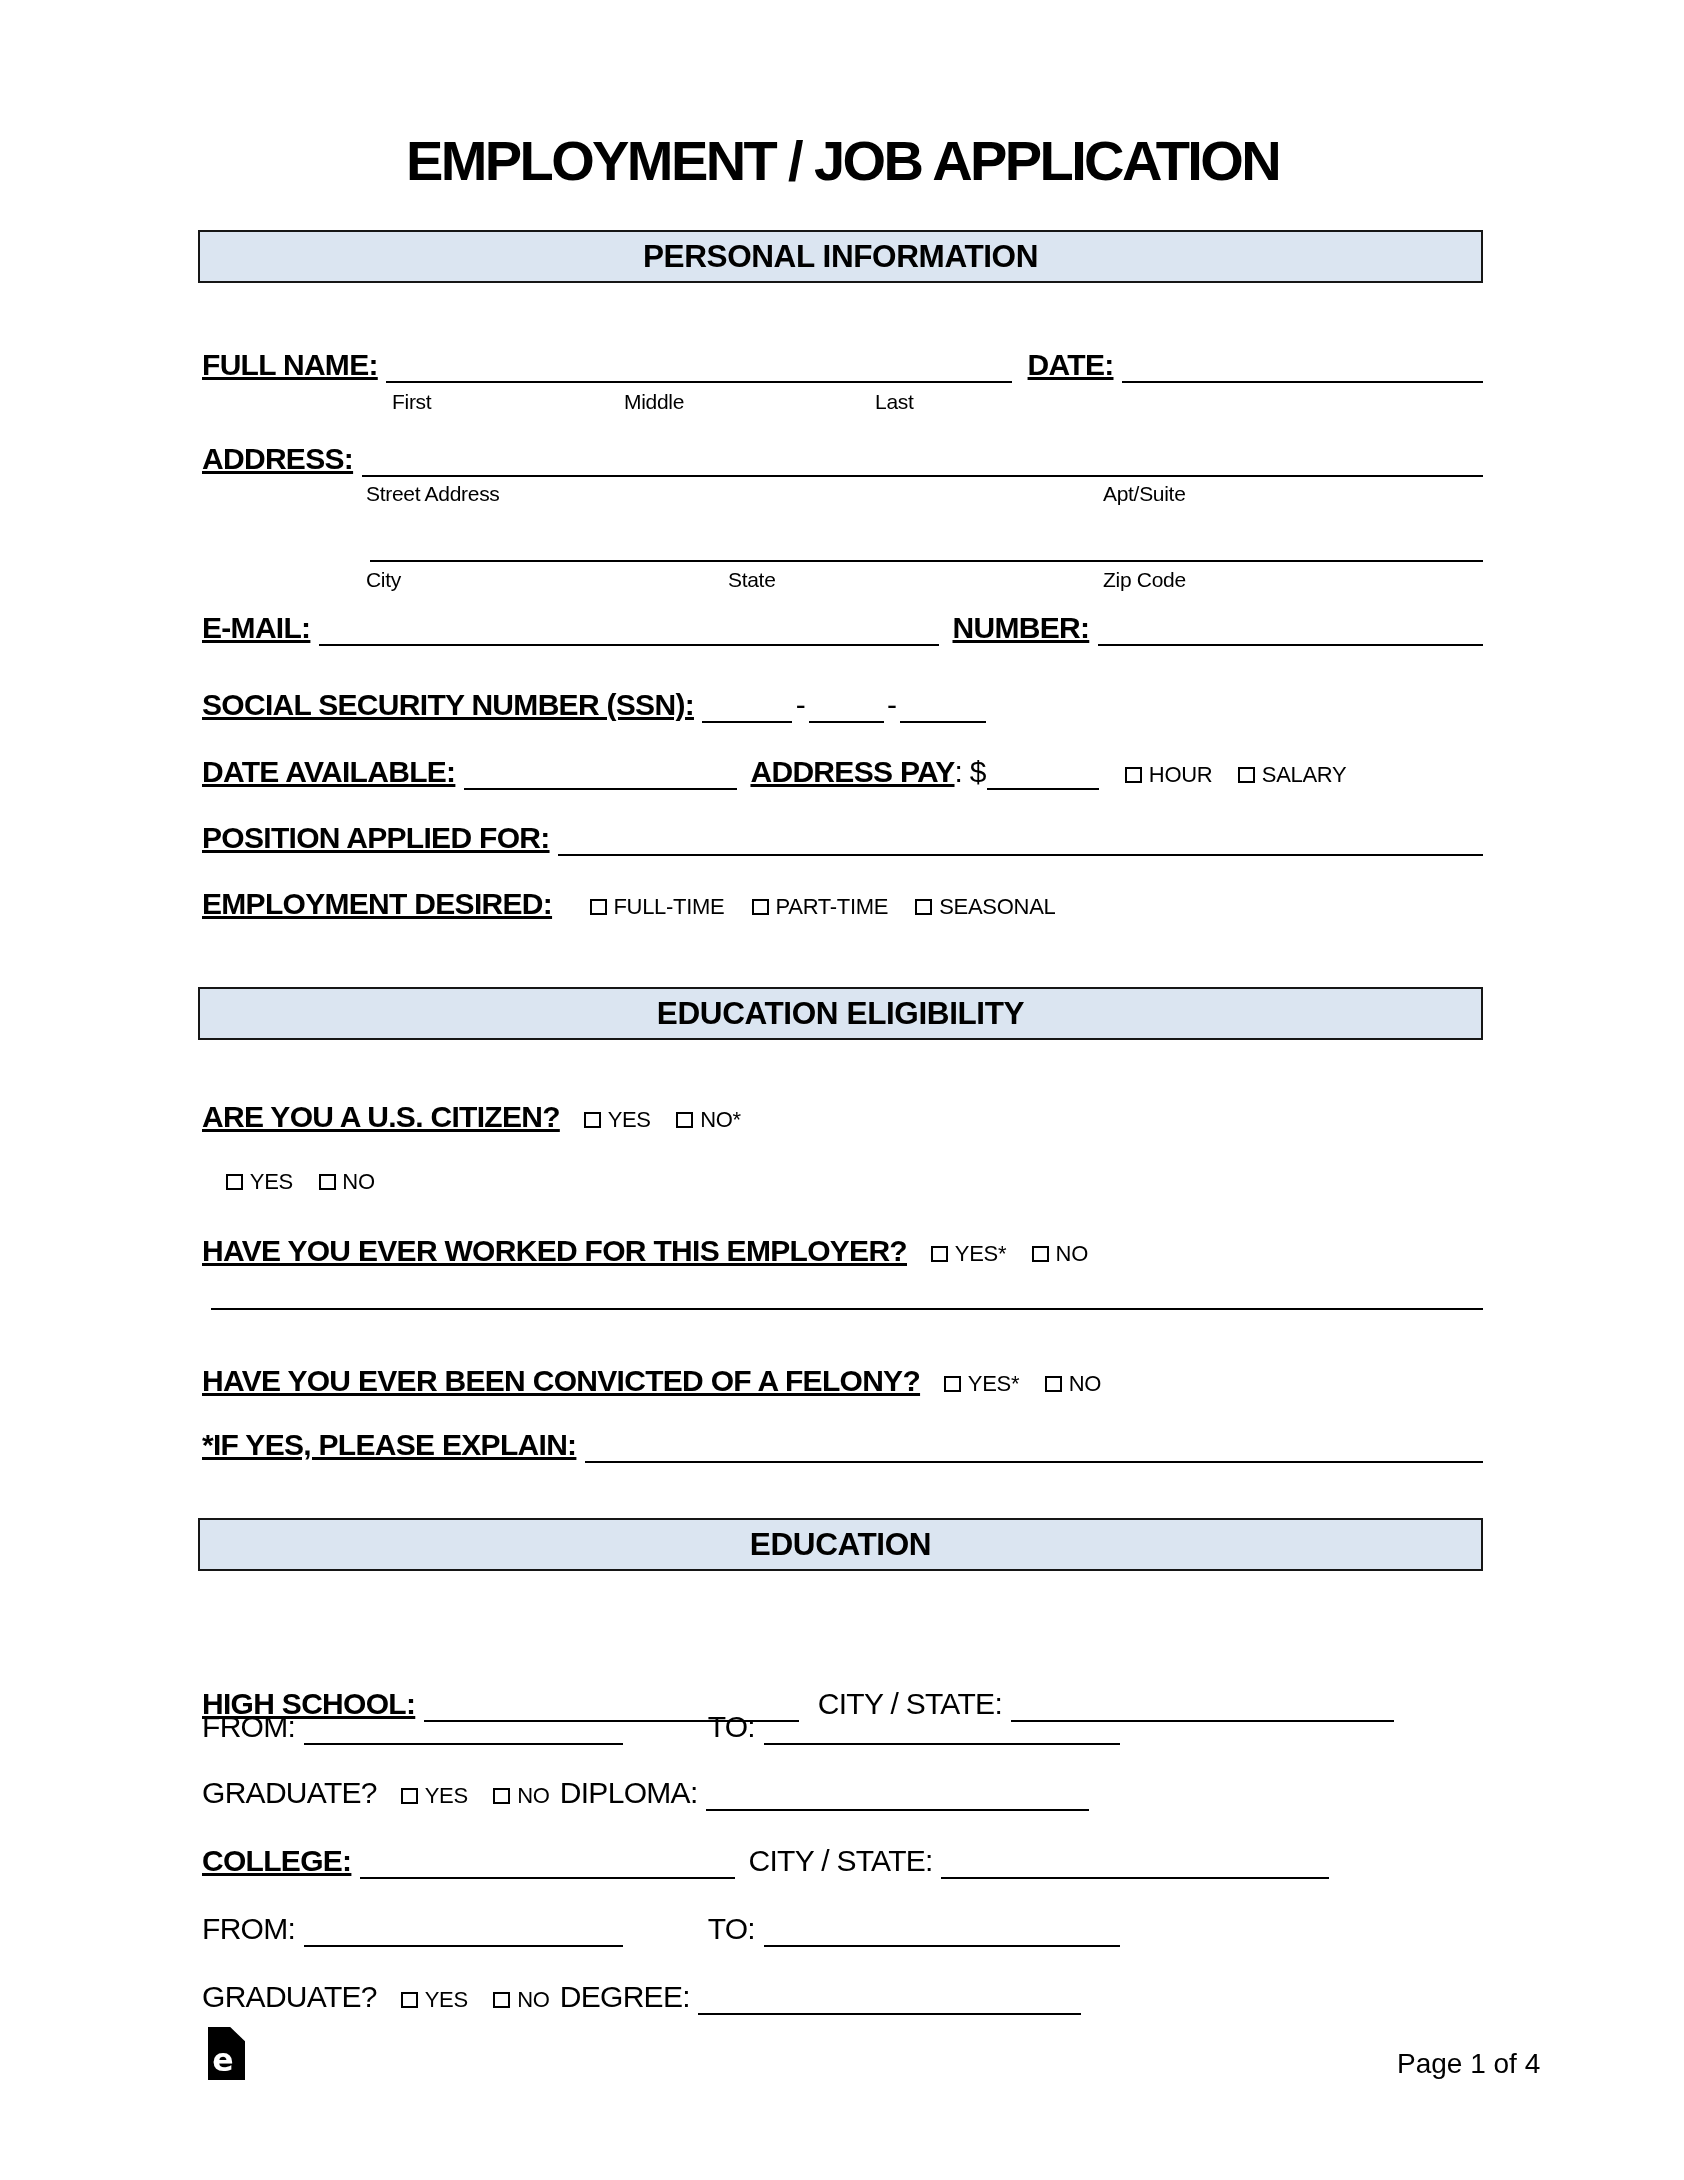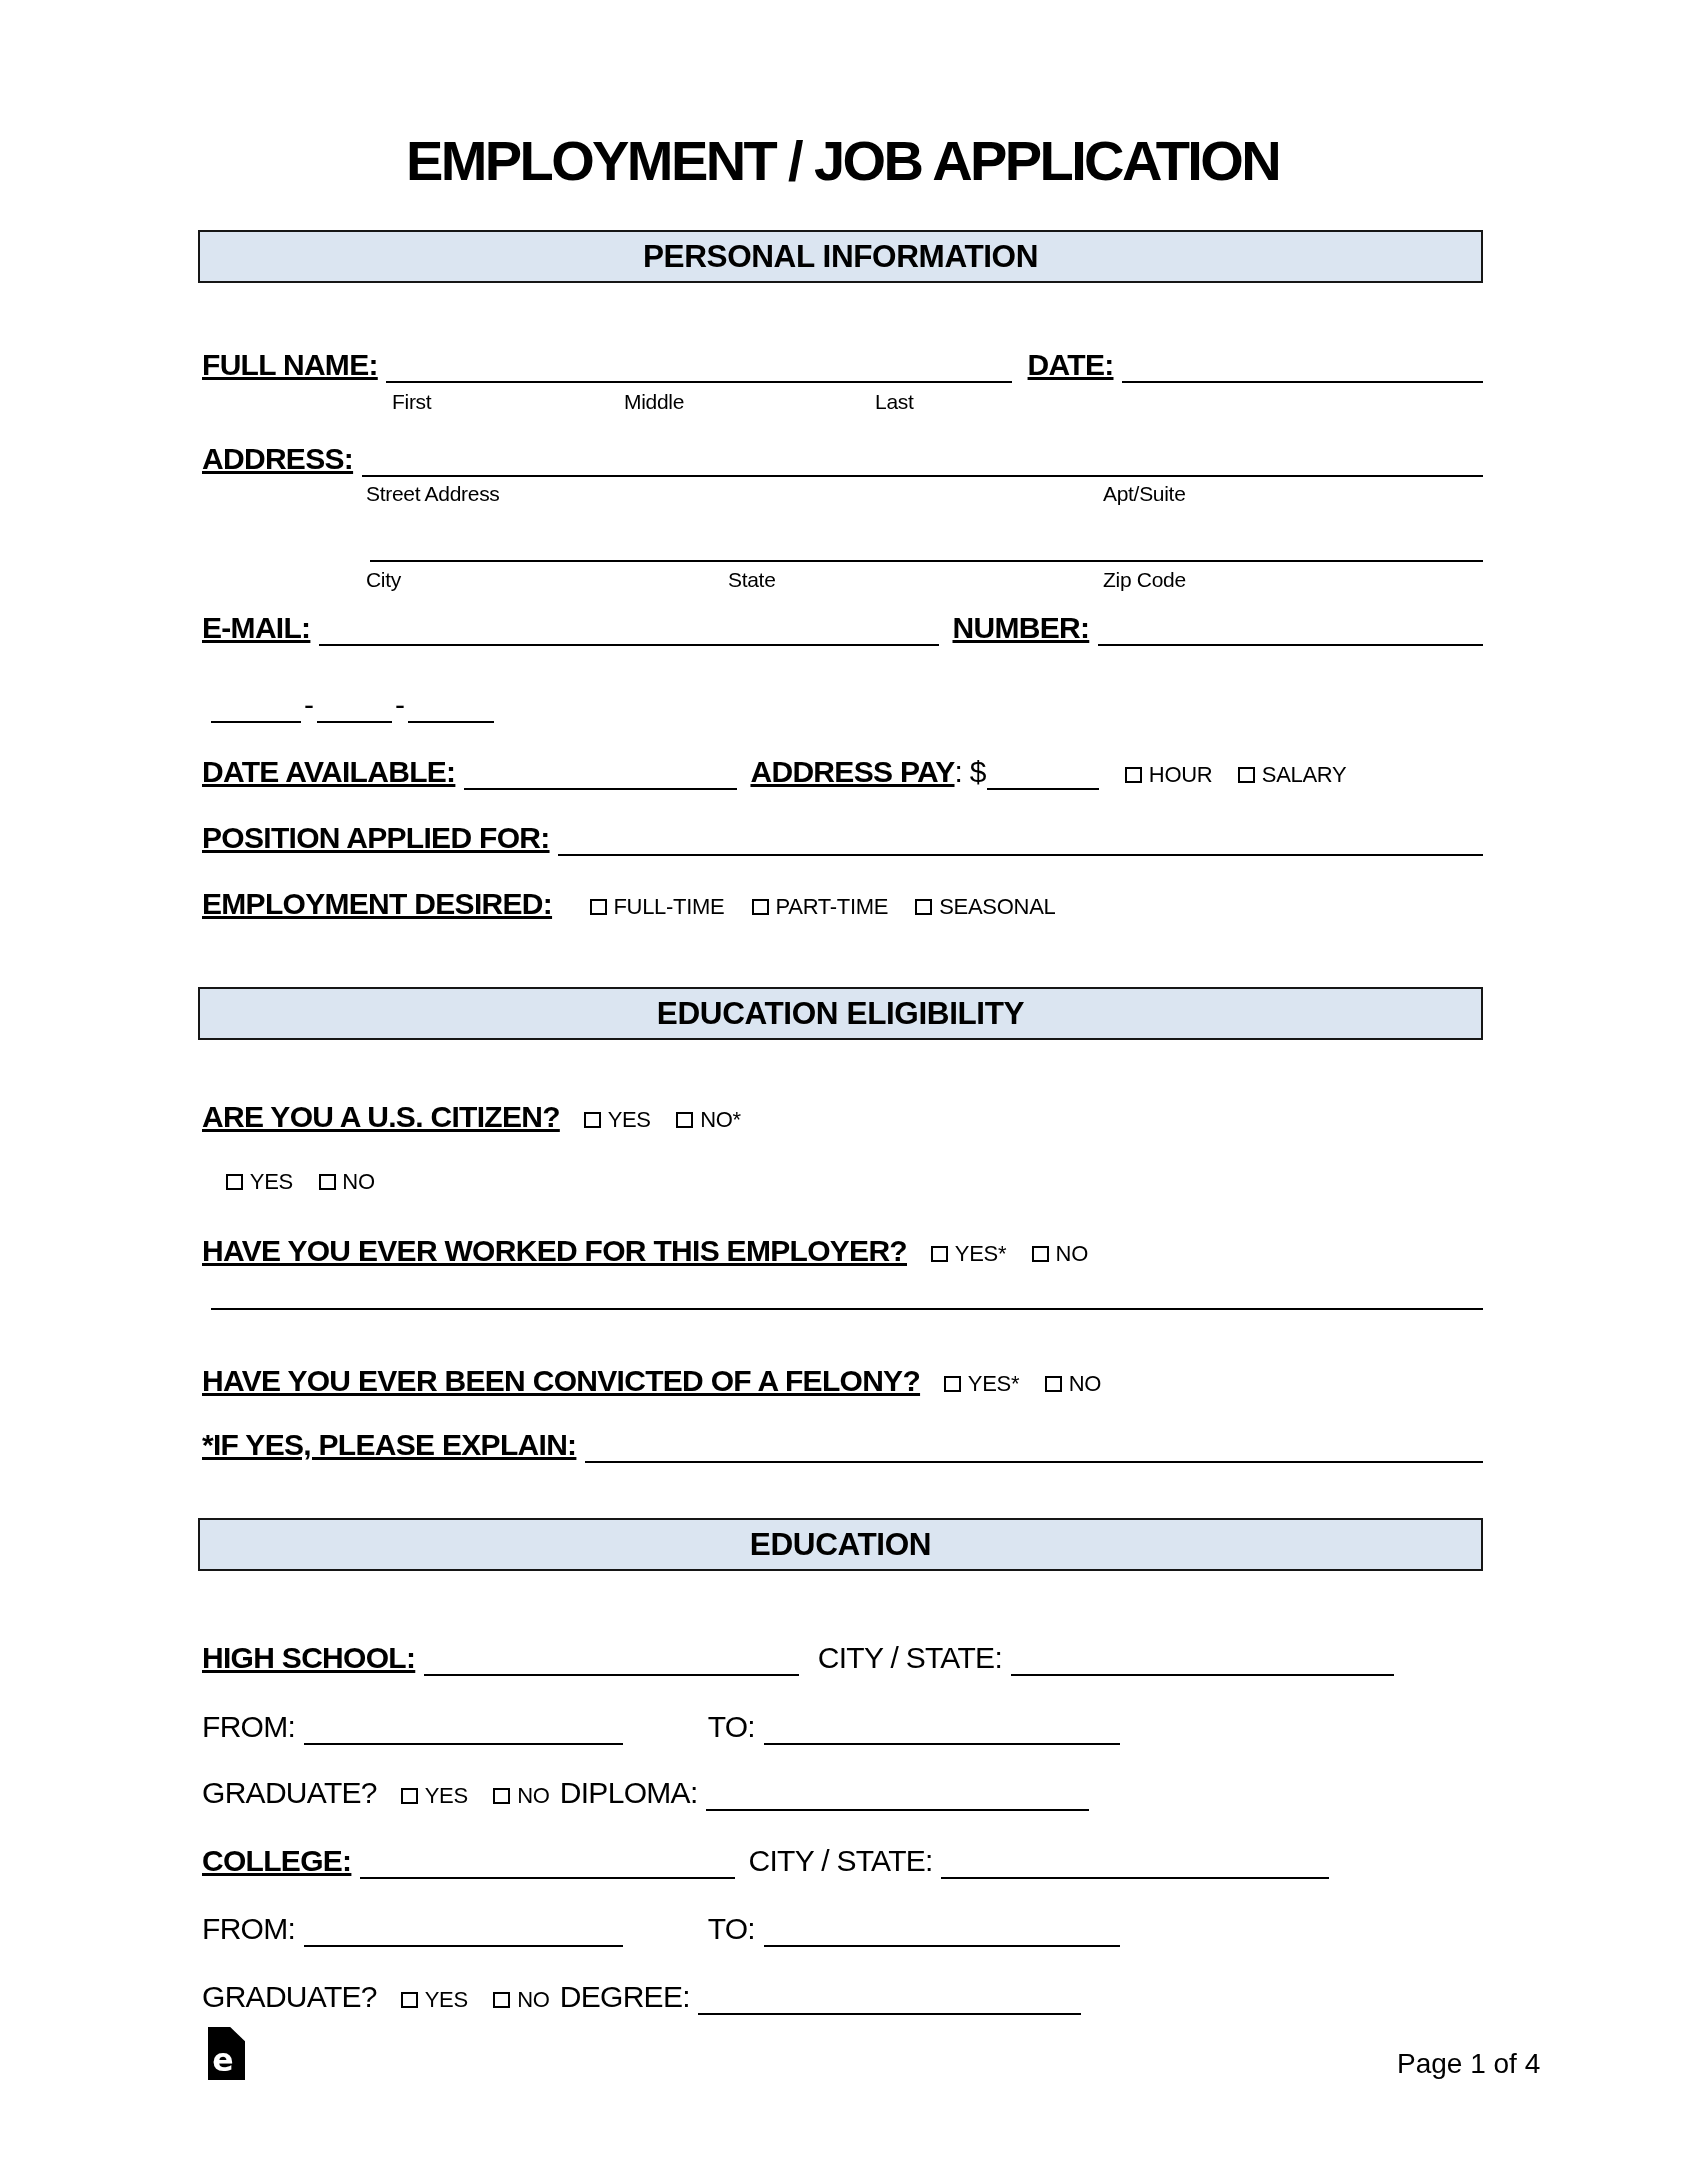--- a/index.html
+++ b/index.html
@@ -107,20 +107,21 @@
 </div>
 
 <div class="row" style="top:611px">
   <span class="b">E-MAIL:</span>
   <span class="line" style="width:620px"></span>
   <span class="b ml16">NUMBER:</span>
   <span class="line fill"></span>
 </div>
 
 <div class="row" style="top:688px">
+  <span class="b">SOCIAL SECURITY NUMBER (SSN):</span>
   <span class="line" style="width:90px"></span>
   <span class="r ssn-dash">-</span>
   <span class="line" style="width:75px;margin-left:0"></span>
   <span class="r ssn-dash">-</span>
   <span class="line" style="width:86px;margin-left:0"></span>
 </div>
 
 <div class="row" style="top:755px">
   <span class="b">DATE AVAILABLE:</span>
   <span class="line" style="width:273px"></span>
@@ -211,21 +212,21 @@
   </span>
 </div>
 
 <div class="row" style="top:1428px">
   <span class="b">*IF YES, PLEASE EXPLAIN:</span>
   <span class="line fill"></span>
 </div>
 
 <div class="bar" style="top:1518px">EDUCATION</div>
 
-<div class="row" style="top:1641px">
+<div class="row" style="top:1687px">
   <span class="b">HIGH SCHOOL:</span>
   <span class="line" style="width:375px"></span>
   <span class="r ml22">CITY / STATE:</span>
   <span class="line" style="width:383px"></span>
 </div>
 
 <div class="row" style="top:1710px">
   <span class="r">FROM:</span>
   <span class="line" style="width:319px"></span>
   <span class="r ml100">TO:</span>

